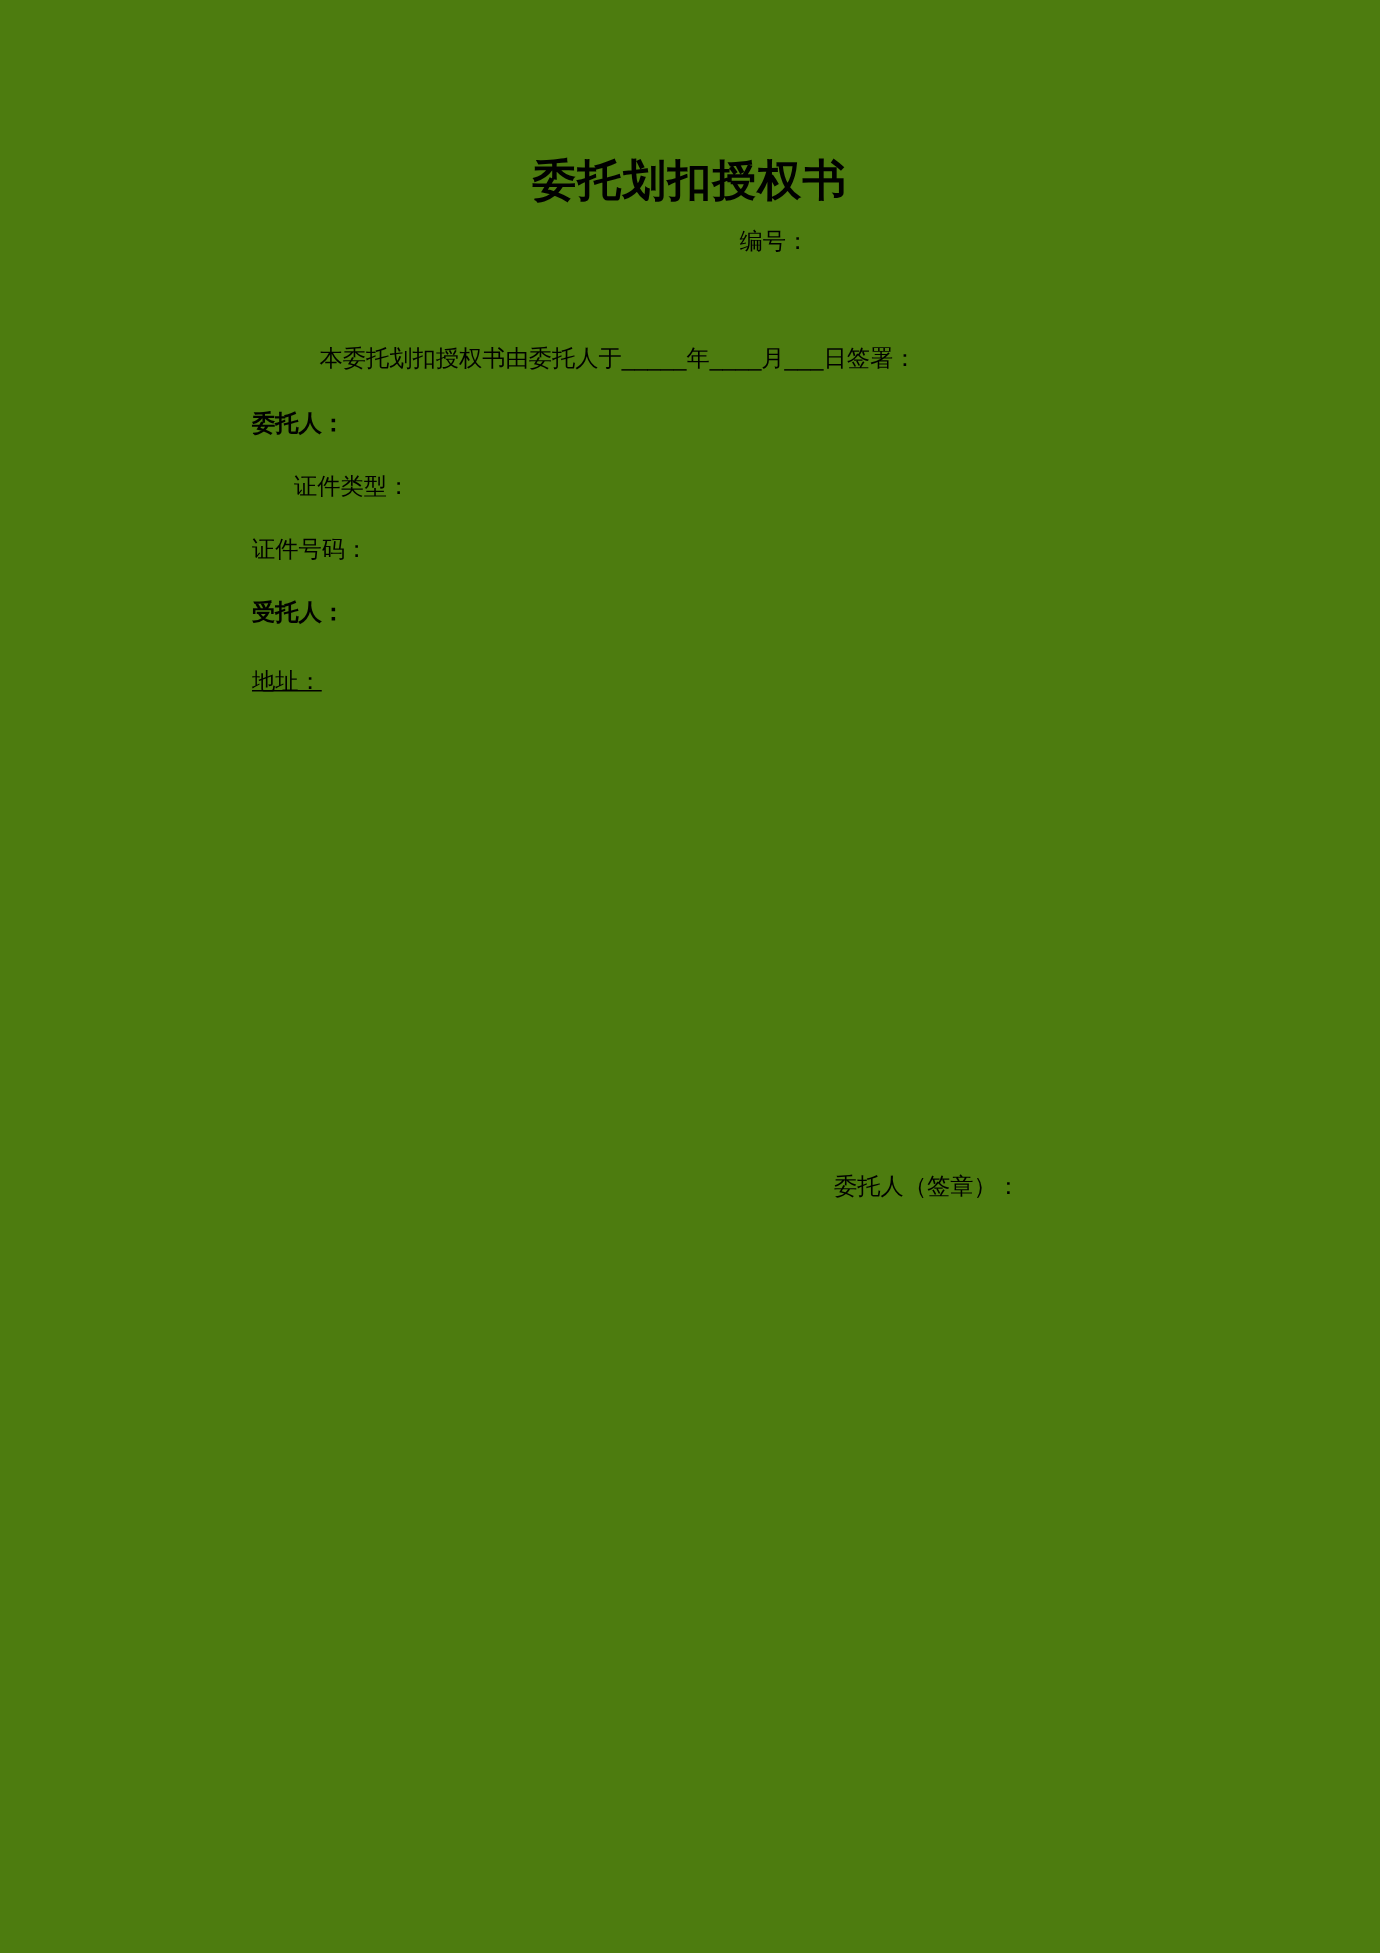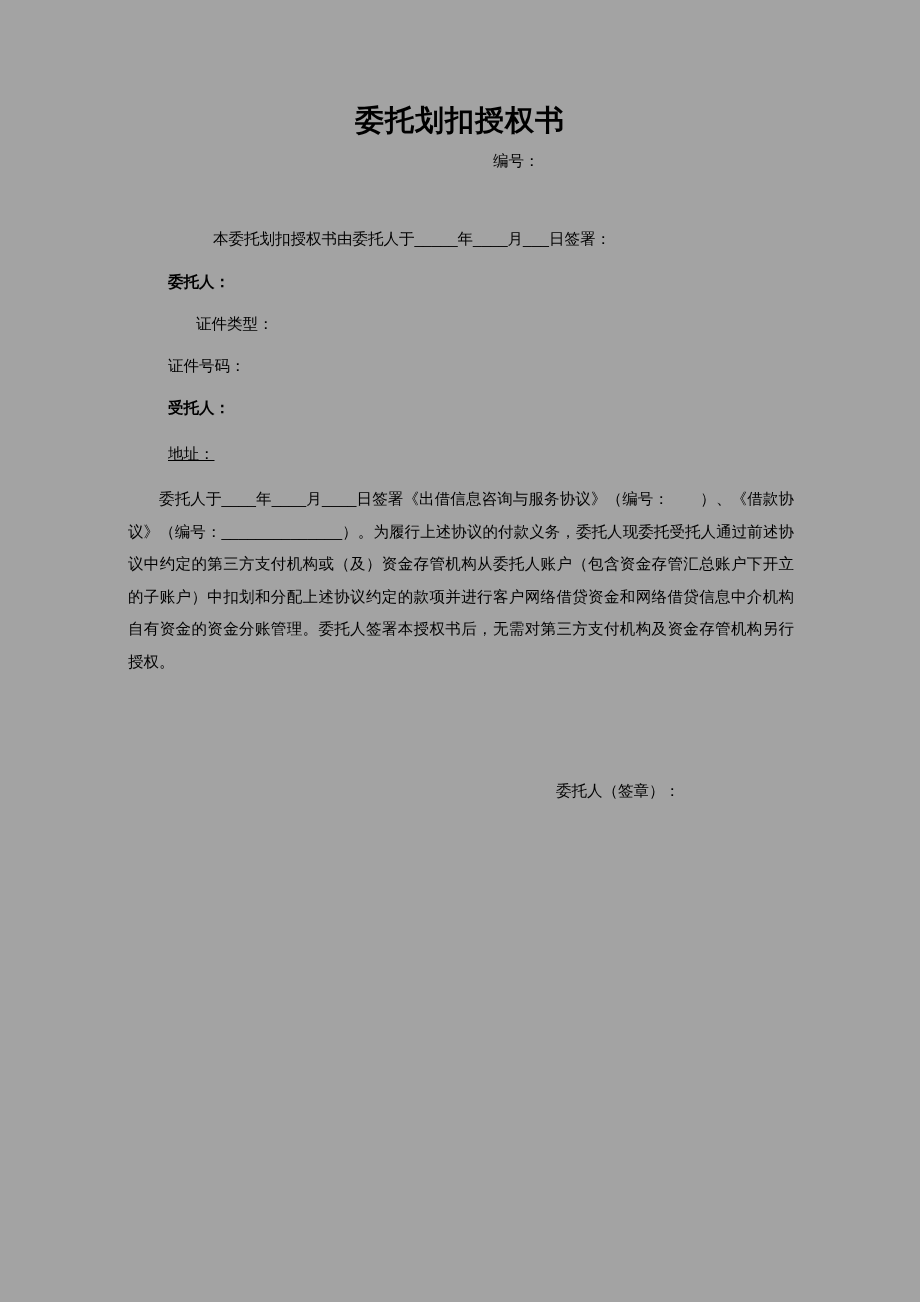--- a/index.html
+++ b/index.html
@@ -4,21 +4,21 @@
 <style>
   html, body {
     margin: 0;
     padding: 0;
     background: #ffffff;
   }
   .page {
     position: relative;
     width: 920px;
     height: 1302px;
-    background: #a3a3a3;
+    background: #4d7c0f;
     color: #000000;
     font-family: "Liberation Sans", "DejaVu Sans", sans-serif;
     overflow: hidden;
   }
   .doc-title {
     position: absolute;
     top: 101px;
     left: 0;
     width: 920px;
     text-align: center;
@@ -87,17 +87,16 @@
   <div class="field-line bold f0">委托人：</div>
 
   <div class="field-line f1">证件类型：</div>
 
   <div class="field-line f2">证件号码：</div>
 
   <div class="field-line bold f3">受托人：</div>
 
   <div class="field-line f4">地址：</div>
 
-  <div class="body-paragraph">委托人于____年____月____日签署《出借信息咨询与服务协议》（编号：　　）、《借款协议》（编号：______________）。为履行上述协议的付款义务，委托人现委托受托人通过前述协议中约定的第三方支付机构或（及）资金存管机构从委托人账户（包含资金存管汇总账户下开立的子账户）中扣划和分配上述协议约定的款项并进行客户网络借贷资金和网络借贷信息中介机构自有资金的资金分账管理。委托人签署本授权书后，无需对第三方支付机构及资金存管机构另行授权。</div>
 
   <div class="signature-line">委托人（签章）：</div>
 
 </div>
 
 </body></html>

